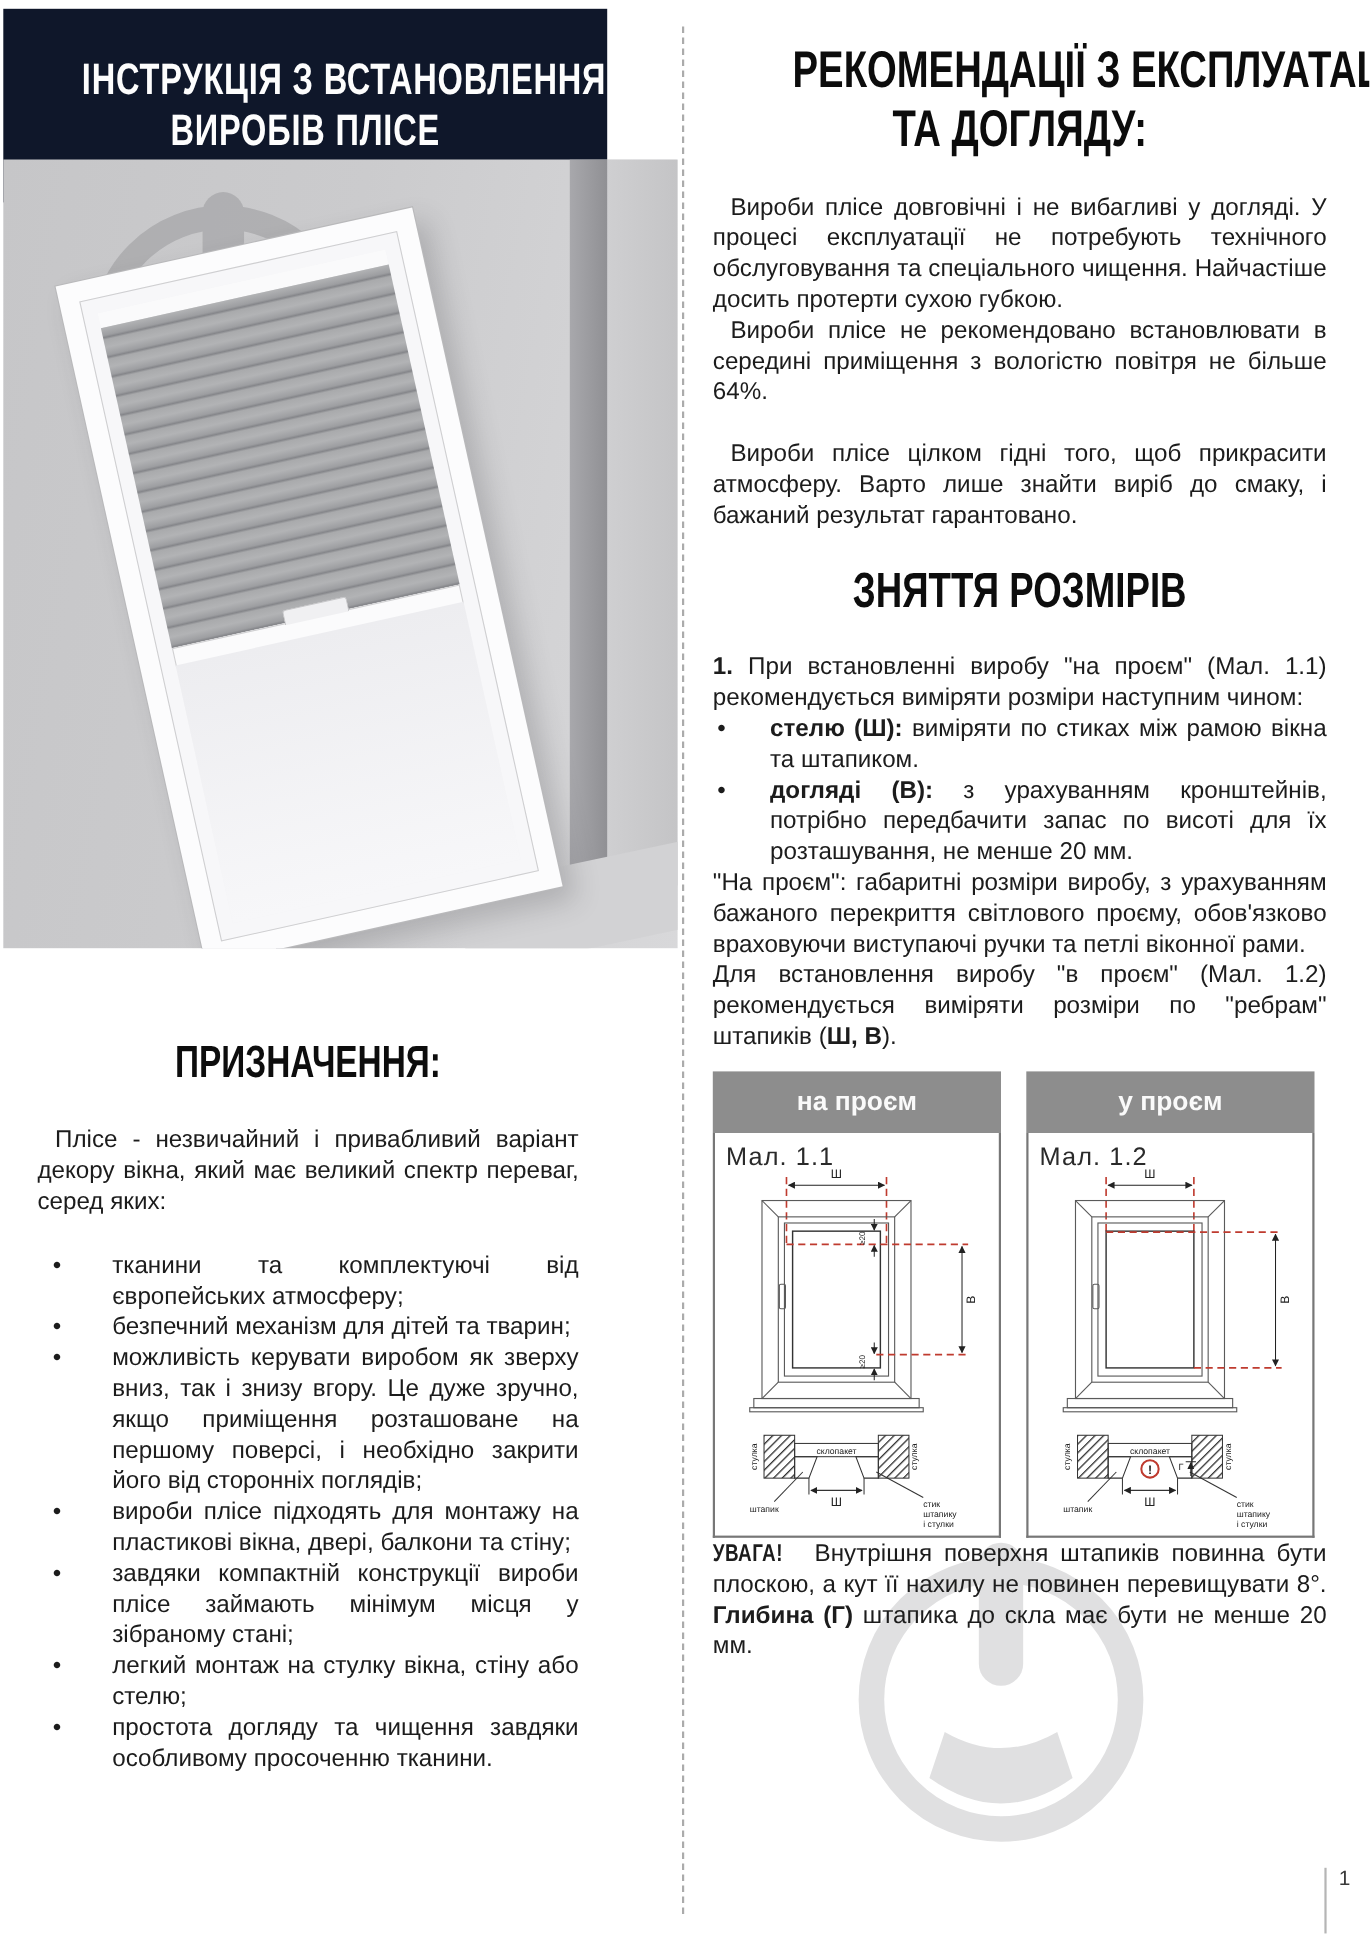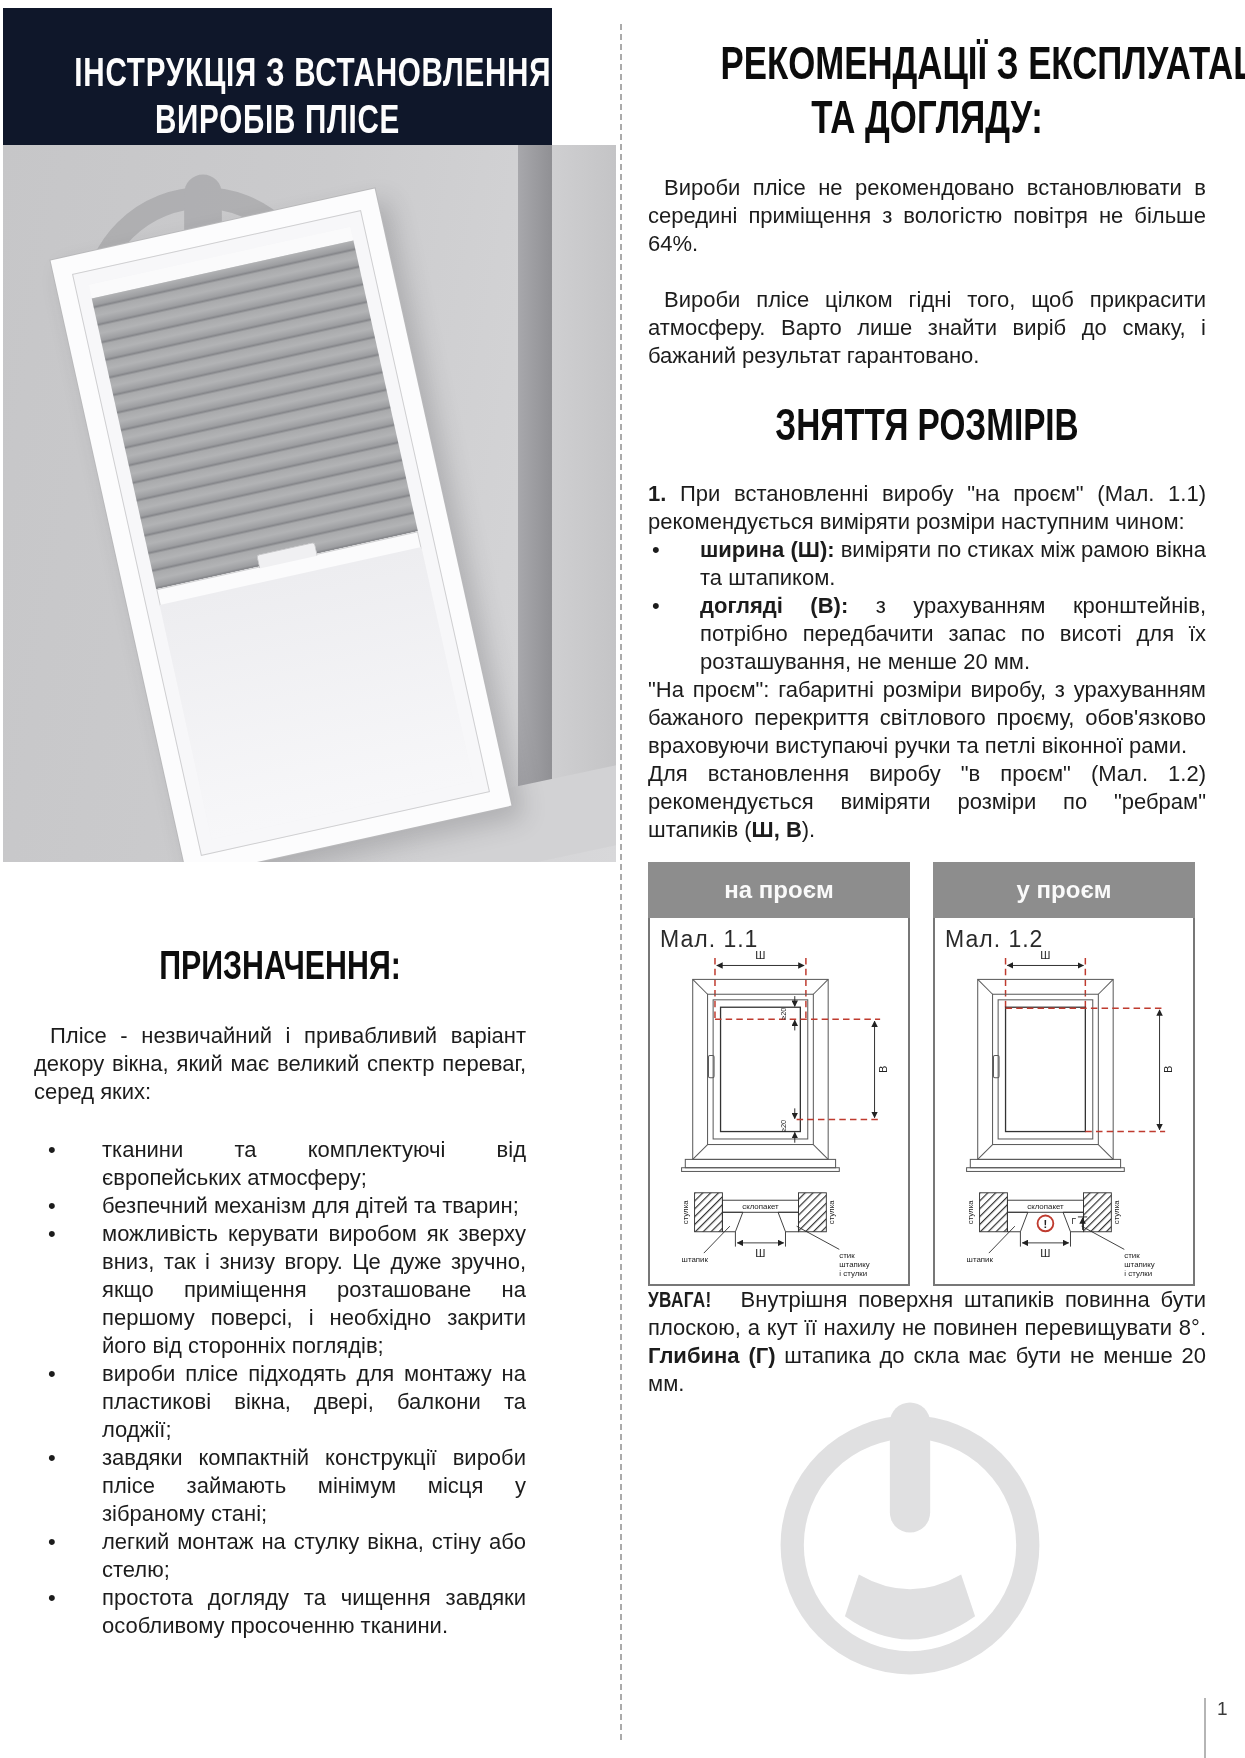--- a/index.html
+++ b/index.html
@@ -158,21 +158,21 @@
           <span>безпечний механізм для дітей та тварин;</span>
         </li>
 
         <li class="bli">
           <span class="dot">•</span>
           <span>можливість керувати виробом як зверху вниз, так і знизу вгору. Це дуже зручно, якщо приміщення розташоване на першому поверсі, і необхідно закрити його від сторонніх поглядів;</span>
         </li>
 
         <li class="bli">
           <span class="dot">•</span>
-          <span>вироби плісе підходять для монтажу на пластикові вікна, двері, балкони та лоджії;</span>
+          <span>вироби плісе підходять для монтажу на пластикові вікна, двері, балкони та стіну;</span>
         </li>
 
         <li class="bli">
           <span class="dot">•</span>
           <span>завдяки компактній конструкції вироби плісе займають мінімум місця у зібраному стані;</span>
         </li>
 
         <li class="bli">
           <span class="dot">•</span>
           <span>легкий монтаж на стулку вікна, стіну або стелю;</span>
@@ -184,31 +184,32 @@
         </li>
       </ul>
   </div>
 
   <div class="right-col">
     <div class="r-title">
       <span class="cond">РЕКОМЕНДАЦІЇ З ЕКСПЛУАТАЦІЇ</span>
       <span class="cond">ТА ДОГЛЯДУ:</span>
     </div>
 
+    <p class="jp ind">Вироби плісе довговічні і не вибагливі у догляді. У процесі експлуатації не потребують технічного обслуговування та спеціального чищення. Найчастіше досить протерти сухою губкою.</p>
     <p class="jp ind">Вироби плісе не рекомендовано встановлювати в середині приміщення з вологістю повітря не більше 64%.</p>
     <p class="jp ind it sp">Вироби плісе цілком гідні того, щоб прикрасити атмосферу. Варто лише знайти виріб до смаку, і бажаний результат гарантовано.</p>
 
     <div class="cond h-sizes">ЗНЯТТЯ РОЗМІРІВ</div>
 
     <p class="jp"><b>1.</b><span> При встановленні виробу "на проєм" (Мал. 1.1) рекомендується виміряти розміри наступним чином:</span></p>
 
     <ul class="rlist">
       <li class="rli">
         <span class="dot">•</span>
-        <b>ширина (Ш):</b><span> виміряти по стиках між рамою вікна та штапиком.</span>
+        <b>стелю (Ш):</b><span> виміряти по стиках між рамою вікна та штапиком.</span>
       </li>
       <li class="rli">
         <span class="dot">•</span>
         <b>догляді (В):</b><span> з урахуванням кронштейнів, потрібно передбачити запас по висоті для їх розташування, не менше 20 мм.</span>
       </li>
     </ul>
 
     <p class="jp">"На проєм": габаритні розміри виробу, з урахуванням бажаного перекриття світлового проєму, обов'язково враховуючи виступаючі ручки та петлі віконної рами.</p>
     <p class="jp"><span>Для встановлення виробу "в проєм" (Мал. 1.2) рекомендується виміряти розміри по "ребрам" штапиків (</span><b>Ш, В</b><span>).</span></p>
 

